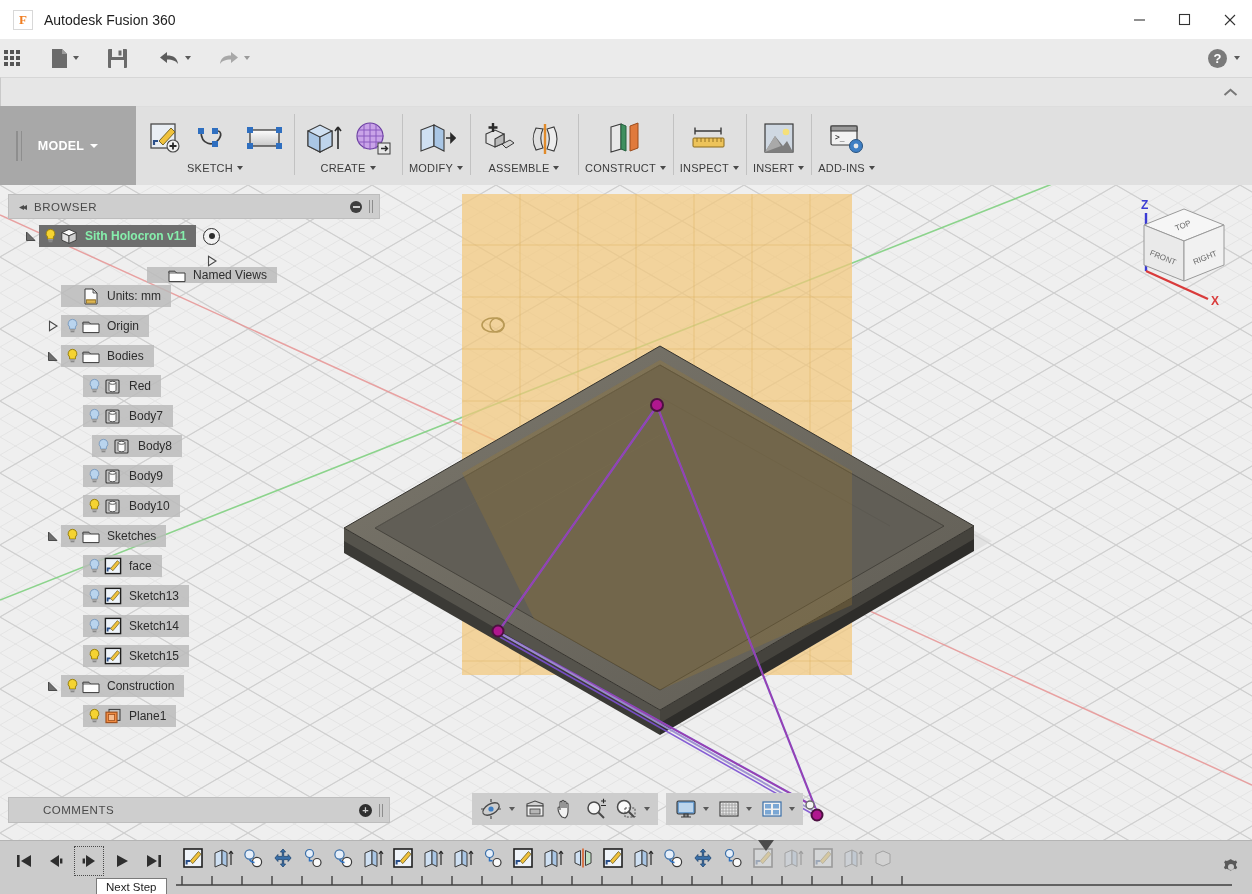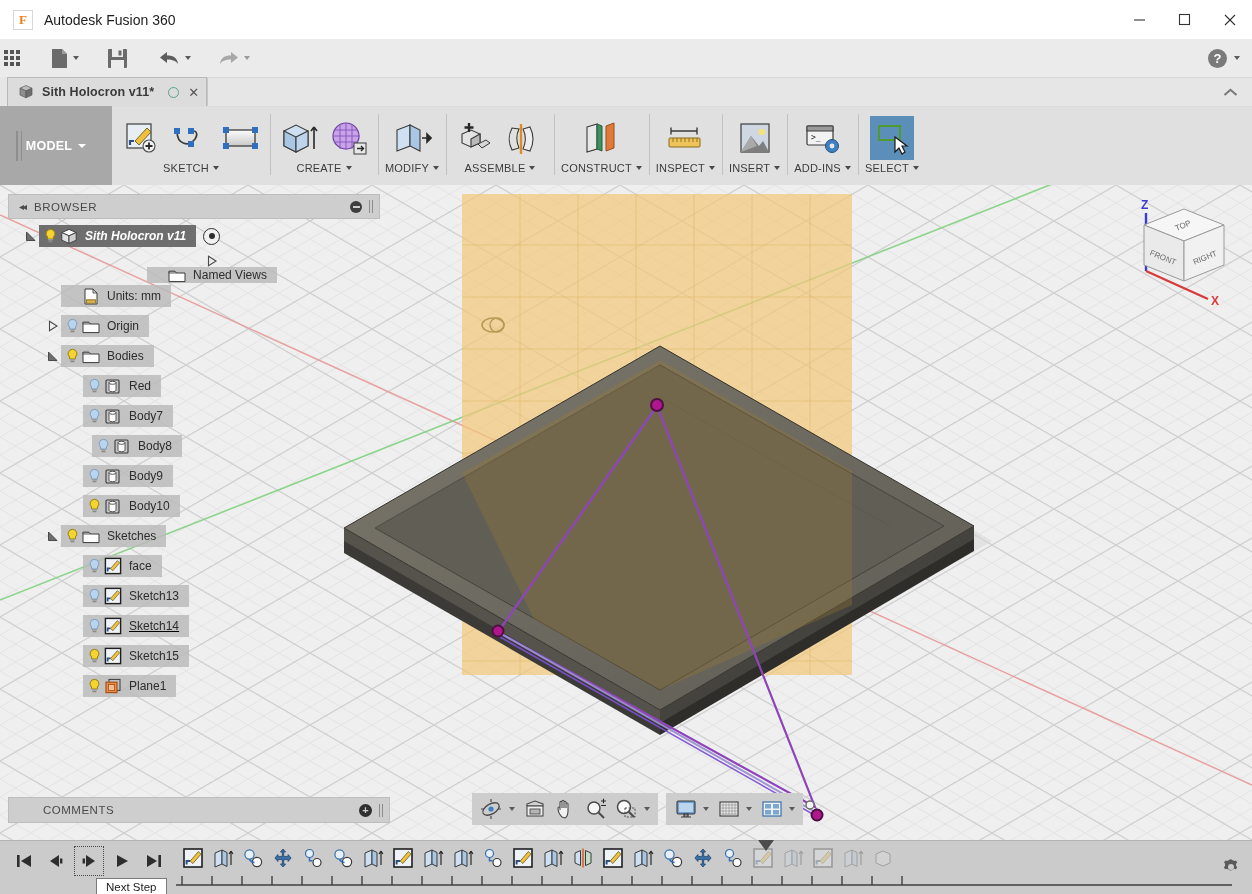--- a/index.html
+++ b/index.html
@@ -43,21 +43,21 @@
   .tab-label{font-size:12.5px;font-weight:bold;color:#3a3a3a;letter-spacing:.1px;}
   .tab-dot{width:9px;height:9px;border-radius:50%;border:1.6px solid #57a58c;margin-left:14px;}
   .tab-x{margin-left:9px;font-size:13px;color:#555;line-height:1;cursor:default;}
   .tab-rest{flex:1;height:28px;background:#e6e6e6;border-left:1px solid #c9c9c9;border-top:1px solid #d6d6d6;
     display:flex;align-items:center;justify-content:flex-end;padding-right:14px;}
   .chev-up{color:#7d7d7d;font-size:13px;}
 
   
   .ribbon{position:absolute;left:0;top:106px;width:1252px;height:79px;background:rgba(223,223,223,0.93);
     display:flex;align-items:stretch;}
-  .model-btn{width:112px;background:#a8a8a8;display:flex;align-items:center;justify-content:center;gap:6px;}
+  .model-btn{width:136px;background:#a8a8a8;display:flex;align-items:center;justify-content:center;gap:6px;}
   .gripper{display:flex;gap:3px;position:absolute;left:16px;}
   .gripper i{width:1.5px;height:30px;background:#8e8e8e;display:block;}
   .model-label{color:#fff;font-size:12.5px;font-weight:bold;letter-spacing:.3px;}
   .caret-w{width:0;height:0;border-left:4px solid transparent;border-right:4px solid transparent;
     border-top:4.5px solid #fff;}
   .rgroup{display:flex;flex-direction:column;align-items:center;justify-content:flex-start;
     padding:6px 7px 0;position:relative;}
   .rgroup + .rgroup::before{content:"";position:absolute;left:0;top:8px;bottom:10px;width:1px;background:#c2c2c2;}
   .ricons{display:flex;align-items:flex-end;gap:6px;height:48px;}
   .ricon{width:44px;height:44px;display:flex;align-items:center;justify-content:center;cursor:default;}
@@ -80,21 +80,21 @@
     display:flex;align-items:center;justify-content:center;}
   .bh-min i{width:7px;height:2px;background:#cecece;display:block;}
   .bh-grip{margin:0 2px 0 7px;display:flex;gap:2px;}
   .bh-grip i{width:1px;height:13px;background:#8d8d8d;display:block;}
   .tree{padding-top:6px;}
   .trow{display:flex;align-items:center;height:22px;margin-bottom:8px;}
   .twist{width:17px;display:flex;align-items:center;justify-content:center;}
   .tchip{display:flex;align-items:center;height:22px;background:rgba(185,185,185,0.82);padding:0 10px 0 3px;}
   .tchip.sel{background:#6e6e6e;}
   .tlabel{font-size:12px;color:#2d2d2d;margin-left:7px;white-space:nowrap;}
-  .tchip.sel .tlabel{color:#ffffff;font-weight:bold;font-style:italic;}
+  .tchip.sel .tlabel{color:#86efac;font-weight:bold;}
   .bulb{width:17px;display:flex;align-items:center;justify-content:center;}
   .ticon{width:19px;display:flex;align-items:center;justify-content:center;}
   .radio-o{width:15px;height:15px;border-radius:50%;border:1.6px solid #2e2e2e;background:#f2f2f2;
     margin-left:7px;display:flex;align-items:center;justify-content:center;}
   .radio-o i{width:6px;height:6px;border-radius:50%;background:#2e2e2e;display:block;}
 
   
   .comments{position:absolute;left:8px;top:612px;width:372px;height:24px;background:#cecece;
     border:1px solid #bdbdbd;display:flex;align-items:center;padding:0 4px;}
   .cm-title{font-size:11.5px;color:#4a4a4a;letter-spacing:.5px;margin-left:30px;}
@@ -196,30 +196,20 @@
       </svg>
       <div class="caret" style="border-top-color:#9a9a9a"></div>
     </div>
     <div class="help-area">
       <div class="help-circle">?</div>
       <div class="caret" style="margin-left:7px;"></div>
     </div>
   </div>
 
   <div class="tabbar">
-    <div class="doc-tab">
-      <svg class="tab-cube" viewBox="0 0 16 16">
-        <path d="M8 1.5 L14 4.2 L8 7 L2 4.2 Z" fill="#bdbdbd" stroke="#5a5a5a" stroke-width=".7"></path>
-        <path d="M2 4.2 L8 7 V13.8 L2 11 Z" fill="#8f8f8f" stroke="#5a5a5a" stroke-width=".7"></path>
-        <path d="M14 4.2 L8 7 V13.8 L14 11 Z" fill="#6e6e6e" stroke="#5a5a5a" stroke-width=".7"></path>
-      </svg>
-      <div class="tab-label">Sith Holocron v11*</div>
-      <div class="tab-dot"></div>
-      <div class="tab-x">✕</div>
-    </div>
     <div class="tab-rest">
       <div class="chev-up">
         <svg width="15" height="9" viewBox="0 0 15 9">
             <path d="M1.5 7 L7.5 1.8 L13.5 7" fill="none" stroke="#787878" stroke-width="2"></path>
           </svg>
       </div>
     </div>
   </div>
 
   <div class="ribbon">
@@ -400,34 +390,20 @@
             <circle cx="28" cy="25" r="2.4" fill="#e8e8e8"></circle>
           </svg>
         </div>
       </div>
       <div class="rlabel">
         <span>ADD-INS</span>
         <i class="caret-d"></i>
       </div>
     </div>
 
-    <div class="rgroup">
-      <div class="ricons">
-        <div class="ricon sel-hl">
-          <svg width="38" height="38" viewBox="0 0 38 38">
-            <rect x="6" y="7" width="21" height="14" fill="none" stroke="#4f9b2f" stroke-width="2"></rect>
-            <path d="M22 18 L22 33 L26 29 L29 35 L32 33 L29 27 L34 27 Z" fill="#fff" stroke="#1a1a1a" stroke-width="1.2"></path>
-          </svg>
-        </div>
-      </div>
-      <div class="rlabel">
-        <span>SELECT</span>
-        <i class="caret-d"></i>
-      </div>
-    </div>
   </div>
 
   <div class="viewport">
     <svg class="vp-svg" width="1252" height="655" viewBox="0 0 1252 655">
       <defs>
         <pattern id="gridsm" width="31" height="18" patternUnits="userSpaceOnUse" patternTransform="translate(0,0)">
           <path d="M0 0 L31 18 M31 0 L0 18" fill="none" stroke="#e2e2e2" stroke-width="0.9"></path>
         </pattern>
         <pattern id="gridbig" width="124" height="72" patternUnits="userSpaceOnUse">
           <path d="M0 0 L124 72 M124 0 L0 72" fill="none" stroke="#cfcfcf" stroke-width="1.1"></path>
@@ -786,21 +762,21 @@
               <div class="ticon">
                 <svg width="18" height="18" viewBox="0 0 18 18">
                   <rect x="1.4" y="1.4" width="15.2" height="15.2" fill="#eef3f9" stroke="#1e1e1e" stroke-width="1.4"></rect>
                   <path d="M3.6 14.4 v-3 h3" fill="none" stroke="#2a4f8a" stroke-width="1.8"></path>
                   <path d="M6.6 11.4 L13.4 3.6 l2.2 2.2 L8.8 13.8 Z" fill="#f0c23c" stroke="#6a5a1e" stroke-width=".7"></path>
                 </svg>
               </div>
               <div class="tlabel">Sketch13</div>
             </div>
           </div>
-          <div class="trow" style="padding-left: 58px; text-decoration: underline;">
+          <div class="trow" style="padding-left: 58px;">
             <div class="twist">
               <svg width="12" height="12"></svg>
             </div>
             <div class="tchip">
               <div class="bulb">
                 <svg width="15" height="16" viewBox="0 0 15 16">
                   <path d="M7.5 1.3 A4.4 4.4 0 0 0 4.6 9 V11 h5.8 V9 A4.4 4.4 0 0 0 7.5 1.3 Z" fill="#b9d4ee" stroke="#7f9ec0" stroke-width="1"></path>
                   <rect x="5.1" y="11" width="4.8" height="1.5" fill="#9a9a9a"></rect>
                   <rect x="5.6" y="12.8" width="3.8" height="1.5" fill="#8a8a8a"></rect>
                 </svg>
@@ -828,20 +804,43 @@
                 </svg>
               </div>
               <div class="ticon">
                 <svg width="18" height="18" viewBox="0 0 18 18">
                   <rect x="1.4" y="1.4" width="15.2" height="15.2" fill="#eef3f9" stroke="#1e1e1e" stroke-width="1.4"></rect>
                   <path d="M3.6 14.4 v-3 h3" fill="none" stroke="#2a4f8a" stroke-width="1.8"></path>
                   <path d="M6.6 11.4 L13.4 3.6 l2.2 2.2 L8.8 13.8 Z" fill="#f0c23c" stroke="#6a5a1e" stroke-width=".7"></path>
                 </svg>
               </div>
               <div class="tlabel">Sketch15</div>
+            </div>
+          </div>
+          <div class="trow" style="padding-left: 36px;">
+            <div class="twist">
+              <svg width="12" height="12" viewBox="0 0 12 12">
+                <path d="M1.5 2 L10 10.5 H1.5 Z" fill="#6e6e6e" stroke="#4a4a4a" stroke-width="1"></path>
+              </svg>
+            </div>
+            <div class="tchip">
+              <div class="bulb">
+                <svg width="15" height="16" viewBox="0 0 15 16">
+                  <path d="M7.5 1.3 A4.4 4.4 0 0 0 4.6 9 V11 h5.8 V9 A4.4 4.4 0 0 0 7.5 1.3 Z" fill="#f5d331" stroke="#9a8110" stroke-width="1"></path>
+                  <rect x="5.1" y="11" width="4.8" height="1.5" fill="#9a9a9a"></rect>
+                  <rect x="5.6" y="12.8" width="3.8" height="1.5" fill="#8a8a8a"></rect>
+                </svg>
+              </div>
+              <div class="ticon">
+                <svg width="18" height="15" viewBox="0 0 18 15">
+                  <path d="M1 3.3 H7 L8.4 5 H17 V13.6 H1 Z" fill="#fdfdfd" stroke="#3a3a3a" stroke-width="1"></path>
+                  <path d="M1 3.3 H7 L8.4 5 H1 Z" fill="#d9d9d9" stroke="#3a3a3a" stroke-width=".8"></path>
+                </svg>
+              </div>
+              <div class="tlabel">Construction</div>
             </div>
           </div>
           <div class="trow" style="padding-left: 58px;">
             <div class="twist">
               <svg width="12" height="12"></svg>
             </div>
             <div class="tchip">
               <div class="bulb">
                 <svg width="15" height="16" viewBox="0 0 15 16">
                   <path d="M7.5 1.3 A4.4 4.4 0 0 0 4.6 9 V11 h5.8 V9 A4.4 4.4 0 0 0 7.5 1.3 Z" fill="#f5d331" stroke="#9a8110" stroke-width="1"></path>

